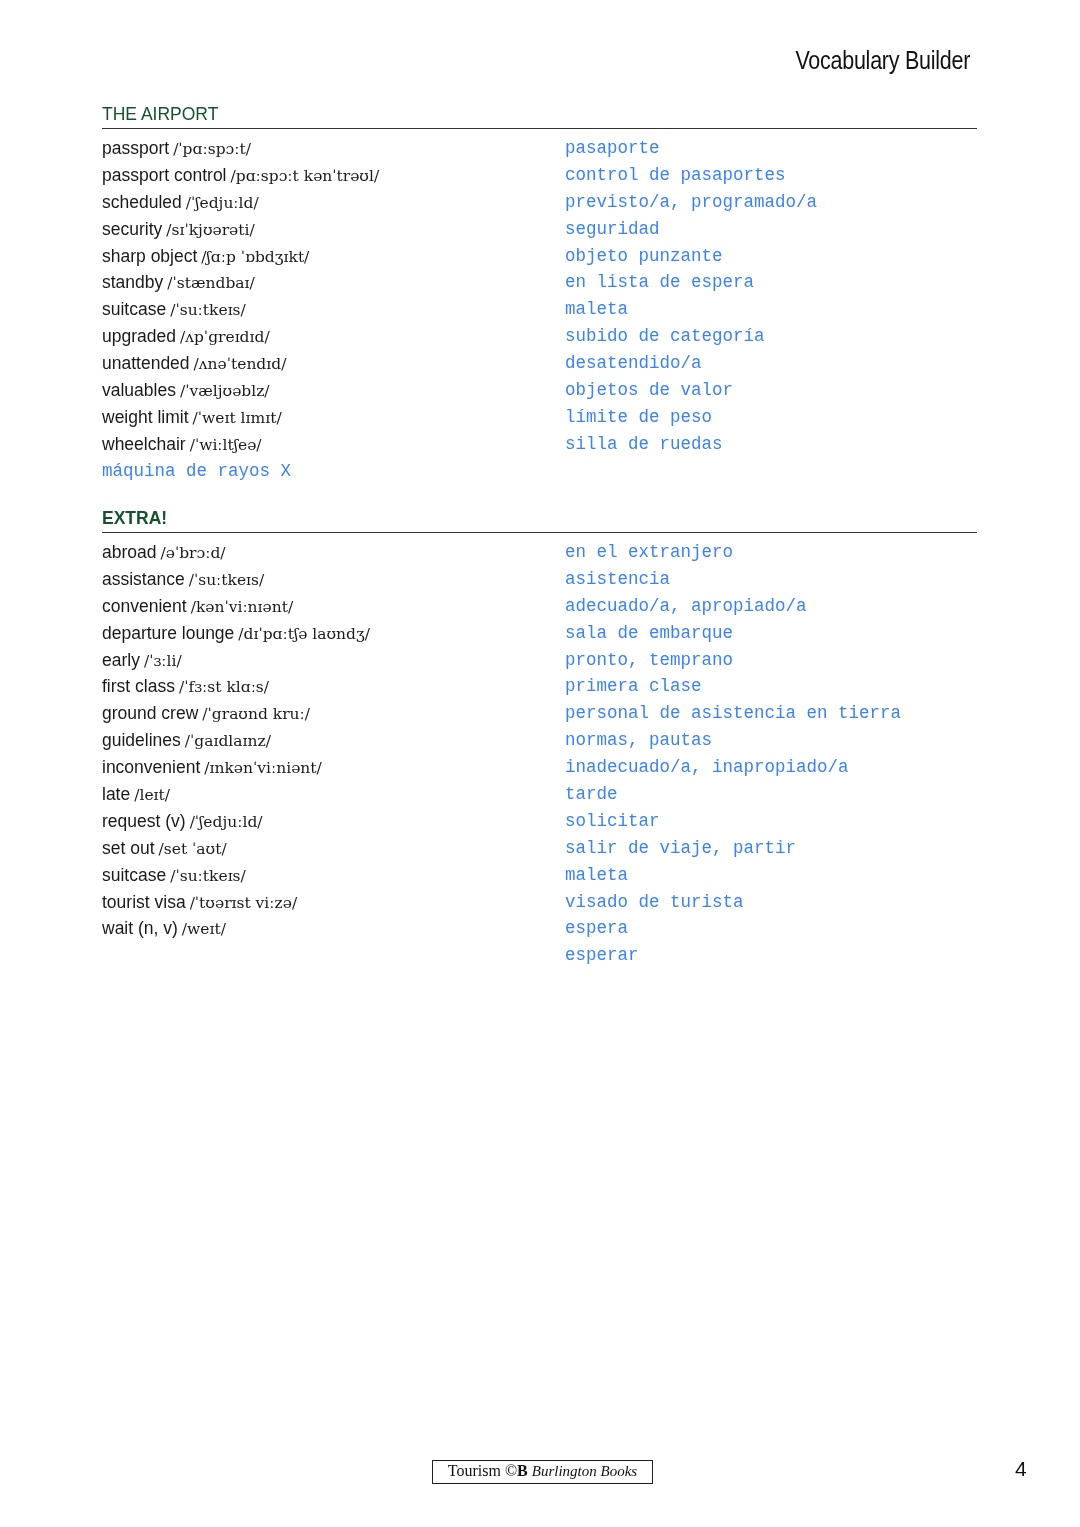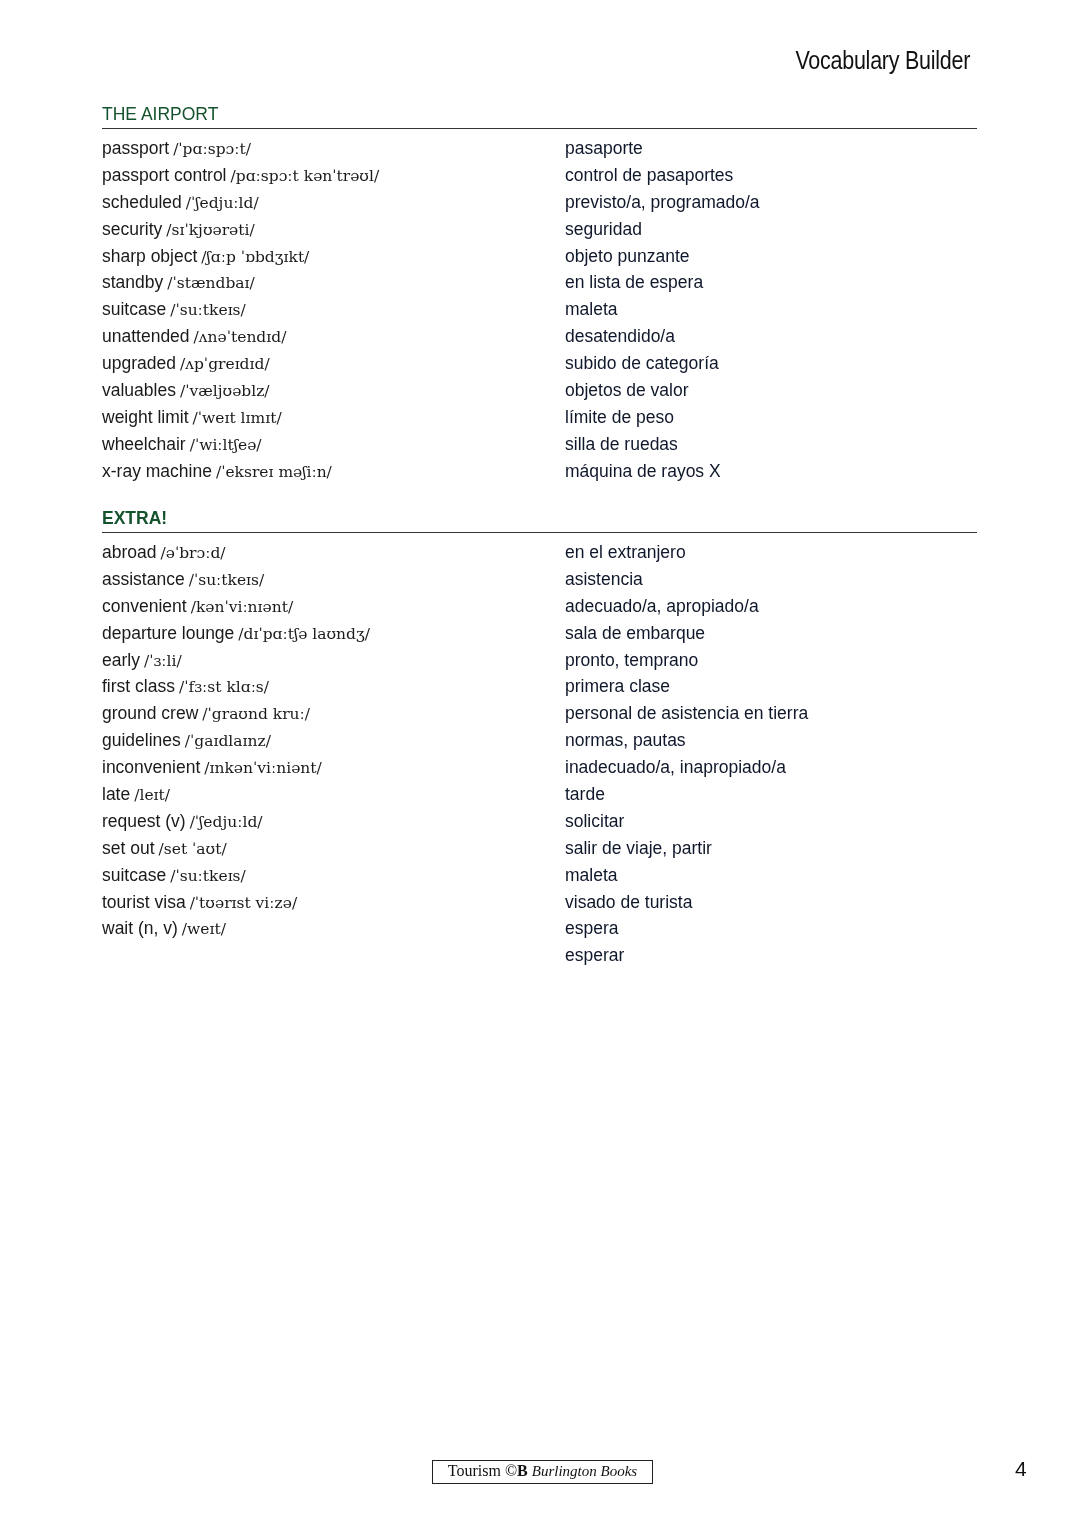--- a/index.html
+++ b/index.html
@@ -4,21 +4,21 @@
   <style>
     html, body { margin: 0; padding: 0; background: #ffffff; }
     body { width: 1080px; height: 1527px; position: relative; overflow: hidden; color: #1a1a1a; }
     .page-header { position: absolute; top: 46px; right: 110px; font-family: "Liberation Sans", sans-serif; font-size: 25px; letter-spacing: -0.3px; transform: scaleX(0.86); transform-origin: right center; color: #111; }
     .section { position: absolute; left: 102px; width: 875px; }
     .section-title { font-family: "Liberation Sans", sans-serif; font-size: 17.5px; color: #14532d; padding-bottom: 3px; border-bottom: 1.3px solid #333; line-height: 22px; }
     .section-title.bold { font-weight: bold; }
     .rows { margin-top: 6px; }
     .row { display: flex; height: 26.9px; line-height: 26.9px; white-space: nowrap; }
     .col-en { width: 463px; font-family: "Liberation Sans", sans-serif; font-size: 17.5px; color: #1a1a1a; }
-    .col-es { font-family: Liberation Sans, sans-serif; font-size: 17.5px; color: #0f172a; }
+    .col-es { font-family: Liberation Mono, monospace; font-size: 17.5px; color: #3b82f6; }
     .ipa { font-family: "DejaVu Serif", serif; font-size: 15.5px; color: #1a1a1a; margin-left: 4px; }
     .footer-box { position: absolute; left: 432px; top: 1460px; width: 219px; height: 22px; border: 1px solid #222; text-align: center; font-family: "Liberation Serif", serif; font-size: 16px; line-height: 19px; color: #111; }
     .footer-box .pub { font-style: italic; font-size: 15px; }
     .page-number { position: absolute; left: 1015px; top: 1457px; font-family: "Liberation Sans", sans-serif; font-size: 21px; color: #111; }
   </style>
 </head>
 <body>
 
 <div class="page-header">Vocabulary Builder</div>
 
@@ -47,41 +47,40 @@
       </div>
       <div class="row">
         <div class="col-en"><span>standby</span><span class="ipa">/ˈstændbaɪ/</span></div>
         <div class="col-es">en lista de espera</div>
       </div>
       <div class="row">
         <div class="col-en"><span>suitcase</span><span class="ipa">/ˈsuːtkeɪs/</span></div>
         <div class="col-es">maleta</div>
       </div>
       <div class="row">
+        <div class="col-en"><span>upgraded</span><span class="ipa">/ʌpˈgreɪdɪd/</span></div>
+        <div class="col-es">subido de categoría</div>
+      </div>
+      <div class="row">
         <div class="col-en"><span>unattended</span><span class="ipa">/ʌnəˈtendɪd/</span></div>
         <div class="col-es">desatendido/a</div>
-      </div>
-      <div class="row">
-        <div class="col-en"><span>upgraded</span><span class="ipa">/ʌpˈgreɪdɪd/</span></div>
-        <div class="col-es">subido de categoría</div>
       </div>
       <div class="row">
         <div class="col-en"><span>valuables</span><span class="ipa">/ˈvæljʊəblz/</span></div>
         <div class="col-es">objetos de valor</div>
       </div>
       <div class="row">
         <div class="col-en"><span>weight limit</span><span class="ipa">/ˈweɪt lɪmɪt/</span></div>
         <div class="col-es">límite de peso</div>
       </div>
       <div class="row">
         <div class="col-en"><span>wheelchair</span><span class="ipa">/ˈwiːltʃeə/</span></div>
         <div class="col-es">silla de ruedas</div>
       </div>
       <div class="row">
-        <div class="col-en"><span>x-ray machine</span><span class="ipa">/ˈeksreɪ məʃiːn/</span></div>
         <div class="col-es">máquina de rayos X</div>
       </div>
     </div>
 </div>
 
 <div class="section" id="sec-1" style="top:507px;">
   <div class="section-title bold">EXTRA!</div>
   <div class="rows">
       <div class="row">
         <div class="col-en"><span>abroad</span><span class="ipa">/əˈbrɔːd/</span></div>

